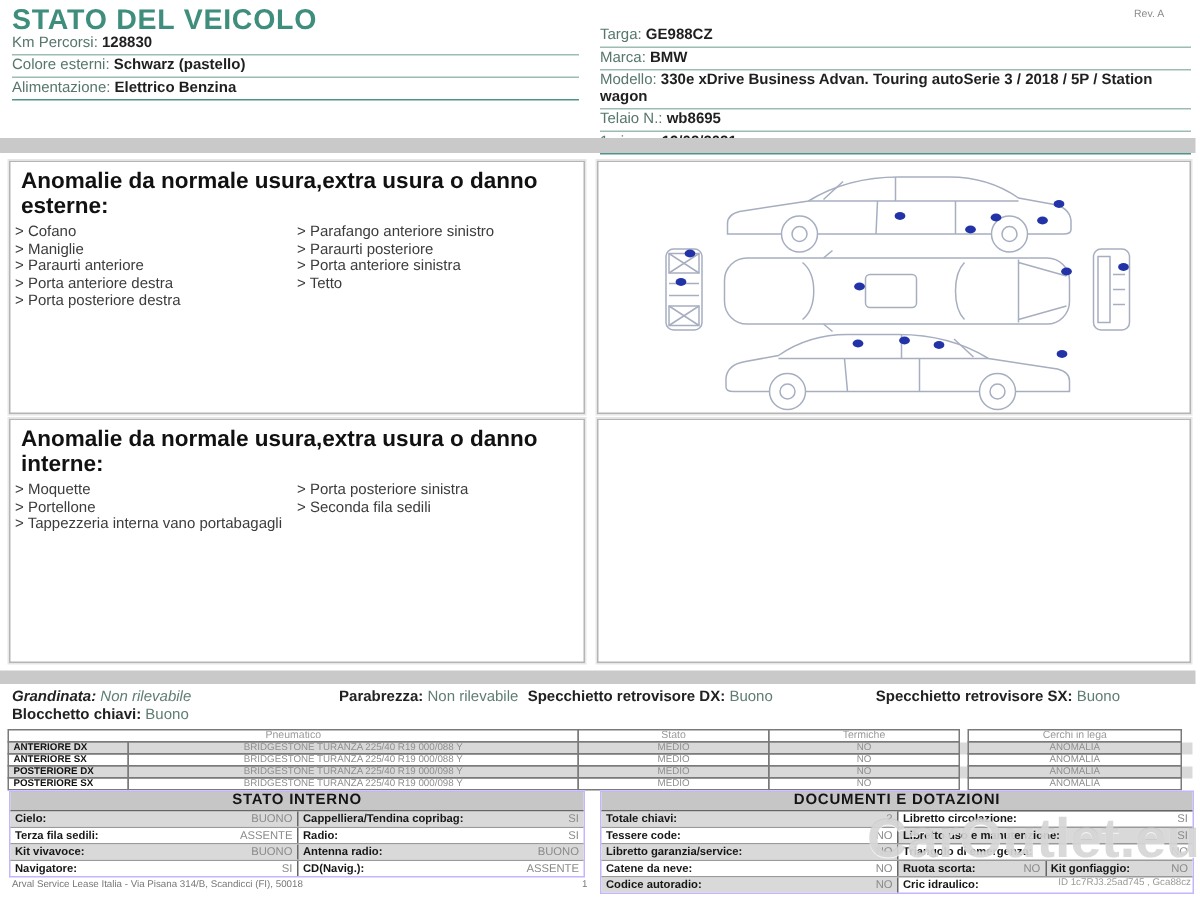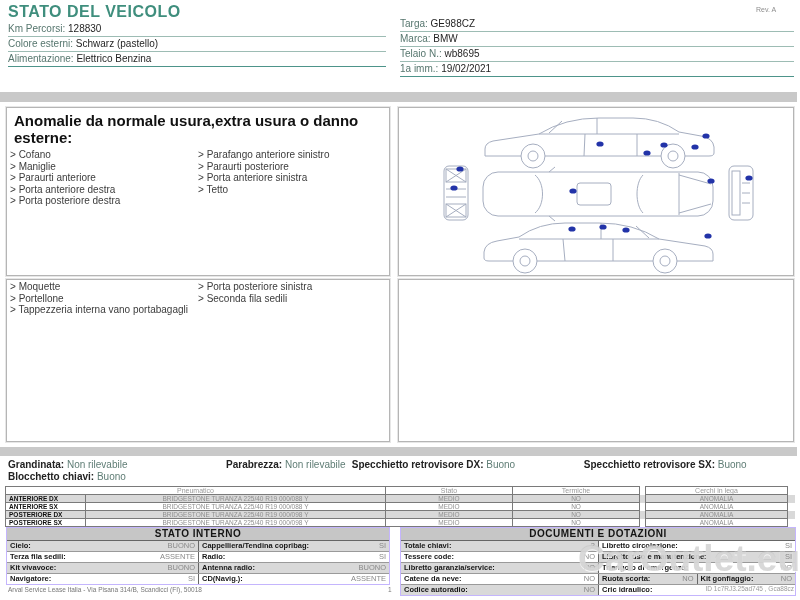--- a/index.html
+++ b/index.html
@@ -1,27 +1,27 @@
 <!DOCTYPE html>
 <html><head>
 <meta charset="utf-8">
 <style>
   html,body{margin:0;padding:0;background:#ffffff;}
   body{width:800px;height:600px;position:relative;font-family:"Liberation Sans",sans-serif;overflow:hidden;}
   .page{position:absolute;inset:0;}
 
-  #title{position:absolute;left:8px;top:3px;font-size:16px;font-weight:700;color:#3f8e7d;letter-spacing:.5px;}
+  #title{position:absolute;left:8px;top:3px;font-size:19px;font-weight:700;color:#3f8e7d;letter-spacing:.5px;}
   #rev{position:absolute;left:756px;top:6px;font-size:7px;color:#8d8d8d;}
 
   #hdr-left{position:absolute;left:8px;top:22px;width:378px;}
   #hdr-right{position:absolute;left:400px;top:17px;width:394px;}
   .fld{border-bottom:1px solid #9dbcb4;padding:1px 0 2px;font-size:10px;line-height:11px;}
   .fld.accent{border-bottom:1px solid #4d948a;}
   .fld .lbl{color:#56766e;}
-  .fld .val{color:#1f1f1f;font-weight:400;}
+  .fld .val{color:#1f1f1f;font-weight:700;}
 
   .graybar{position:absolute;left:0;width:797px;height:10px;background:#c9c9c9;}
   #bar1{top:92px;}
   #bar2{top:447px;height:9px;}
 
   .panel{position:absolute;background:#fff;border:1px solid #b5b5b5;outline:1px solid #e7e7e7;}
   #box-ext{left:6px;top:107px;width:382px;height:167px;}
   #box-car{left:398px;top:107px;width:394px;height:167px;}
   #box-int{left:6px;top:279px;width:382px;height:161px;}
   #box-blank{left:398px;top:279px;width:394px;height:161px;}
@@ -83,20 +83,21 @@
   <div id="rev">Rev. A</div>
 
   <div id="hdr-left">
       <div class="fld"><span class="lbl">Km Percorsi: </span><span class="val">128830</span></div>
       <div class="fld"><span class="lbl">Colore esterni: </span><span class="val">Schwarz (pastello)</span></div>
       <div class="fld accent"><span class="lbl">Alimentazione: </span><span class="val">Elettrico Benzina</span></div>
     </div>
   <div id="hdr-right">
       <div class="fld"><span class="lbl">Targa: </span><span class="val">GE988CZ</span></div>
       <div class="fld"><span class="lbl">Marca: </span><span class="val">BMW</span></div>
+      <div class="fld"><span class="lbl">Modello: </span><span class="val">330e xDrive Business Advan. Touring autoSerie 3 / 2018 / 5P / Station wagon</span></div>
       <div class="fld"><span class="lbl">Telaio N.: </span><span class="val">wb8695</span></div>
       <div class="fld accent"><span class="lbl">1a imm.: </span><span class="val">19/02/2021</span></div>
     </div>
 
   <div class="graybar" id="bar1"></div>
 
   <div class="panel" id="box-ext">
     <div class="ptitle">Anomalie da normale usura,extra usura o danno esterne:</div>
     <div class="cols">
       <div class="col" id="ext-col1">
@@ -164,40 +165,41 @@
           <ellipse cx="350" cy="69" rx="3.6" ry="2.6" fill="#2233a8"></ellipse>
           <ellipse cx="173" cy="120" rx="3.6" ry="2.6" fill="#2233a8"></ellipse>
           <ellipse cx="204" cy="118" rx="3.6" ry="2.6" fill="#2233a8"></ellipse>
           <ellipse cx="227" cy="121" rx="3.6" ry="2.6" fill="#2233a8"></ellipse>
           <ellipse cx="309" cy="127" rx="3.6" ry="2.6" fill="#2233a8"></ellipse>
         </g>
     </svg>
   </div>
 
   <div class="panel" id="box-int">
+    <div class="ptitle">Anomalie da normale usura,extra usura o danno interne:</div>
     <div class="cols">
       <div class="col" id="int-col1">
           <div class="anitem">Moquette</div>
           <div class="anitem">Portellone</div>
           <div class="anitem">Tappezzeria interna vano portabagagli</div>
         </div>
       <div class="col" id="int-col2">
           <div class="anitem">Porta posteriore sinistra</div>
           <div class="anitem">Seconda fila sedili</div>
         </div>
     </div>
   </div>
 
   <div class="panel" id="box-blank"></div>
 
   <div class="graybar" id="bar2"></div>
 
   <div id="summary">
     <div id="summary-line1">
-        <span class="sumitem" style="width: 222px;"><span class="lbl">Grandinata: </span><span class="val">Non rilevabile</span></span>
+        <span class="sumitem" style="width: 222px; font-style: italic;"><span class="lbl">Grandinata: </span><span class="val">Non rilevabile</span></span>
         <span class="sumitem" style="width: 128px;"><span class="lbl">Parabrezza: </span><span class="val">Non rilevabile</span></span>
         <span class="sumitem" style="width: 222px;"><span class="lbl">Specchietto retrovisore DX: </span><span class="val">Buono</span></span>
         <span class="sumitem" style="width: 214px; margin-left: 14px;"><span class="lbl">Specchietto retrovisore SX: </span><span class="val">Buono</span></span>
       </div>
     <div id="summary-line2"><span class="sumitem"><span class="lbl">Blocchetto chiavi: </span><span class="val">Buono</span></span></div>
   </div>
 
   <div id="tires">
       <div class="trow thead">
         <div class="tc tc12">Pneumatico</div>

